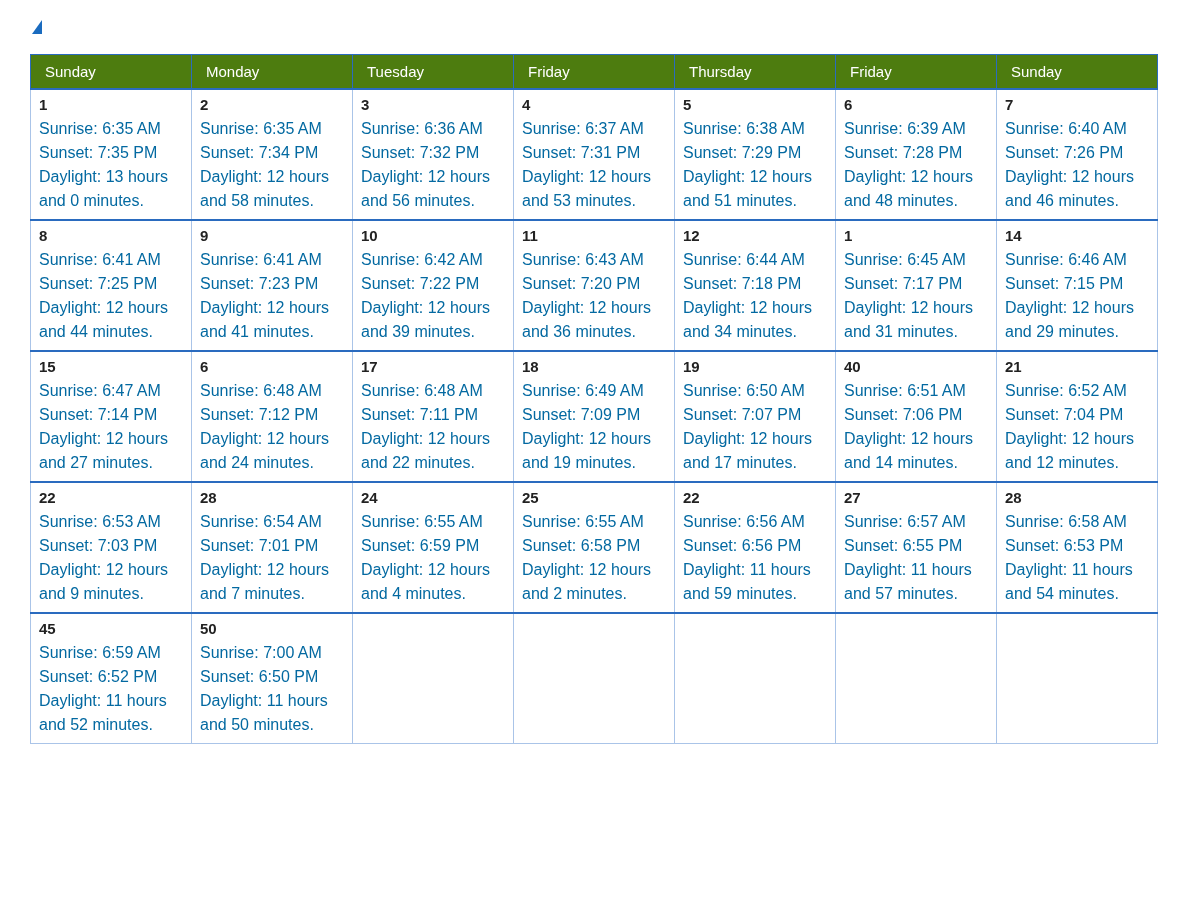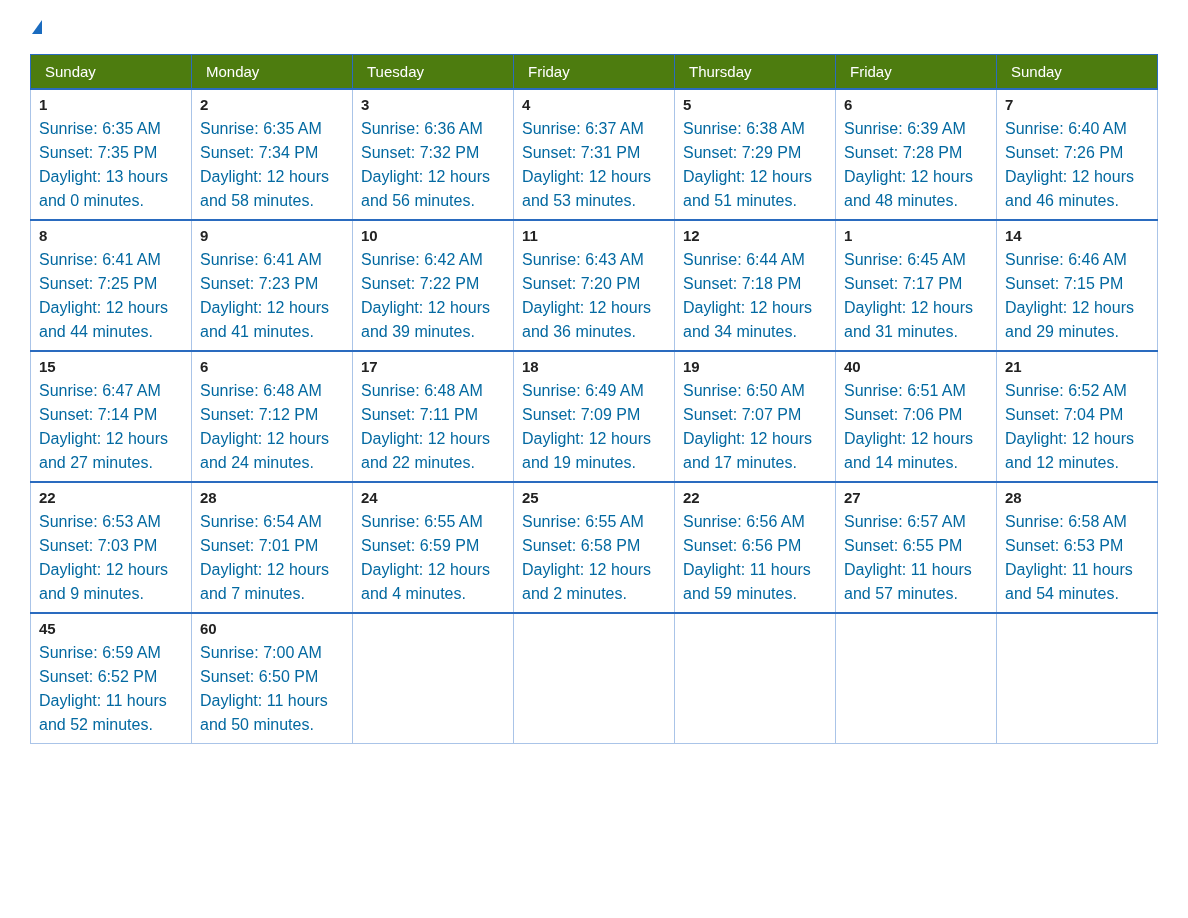--- a/index.html
+++ b/index.html
@@ -249,21 +249,21 @@
         <span class="day-number">28</span>
         <span class="day-info">Sunrise: 6:58 AM<br>Sunset: 6:53 PM<br>Daylight: 11 hours<br>and 54 minutes.</span>
       </td>
       </tr>
       <tr>
         <td>
         <span class="day-number">45</span>
         <span class="day-info">Sunrise: 6:59 AM<br>Sunset: 6:52 PM<br>Daylight: 11 hours<br>and 52 minutes.</span>
       </td>
         <td>
-        <span class="day-number">60</span>
+        <span class="day-number">50</span>
         <span class="day-info">Sunrise: 7:00 AM<br>Sunset: 6:50 PM<br>Daylight: 11 hours<br>and 50 minutes.</span>
       </td>
         <td class="cell-empty"></td>
         <td class="cell-empty"></td>
         <td class="cell-empty"></td>
         <td class="cell-empty"></td>
         <td class="cell-empty"></td>
       </tr>
     </tbody>
 </table>

